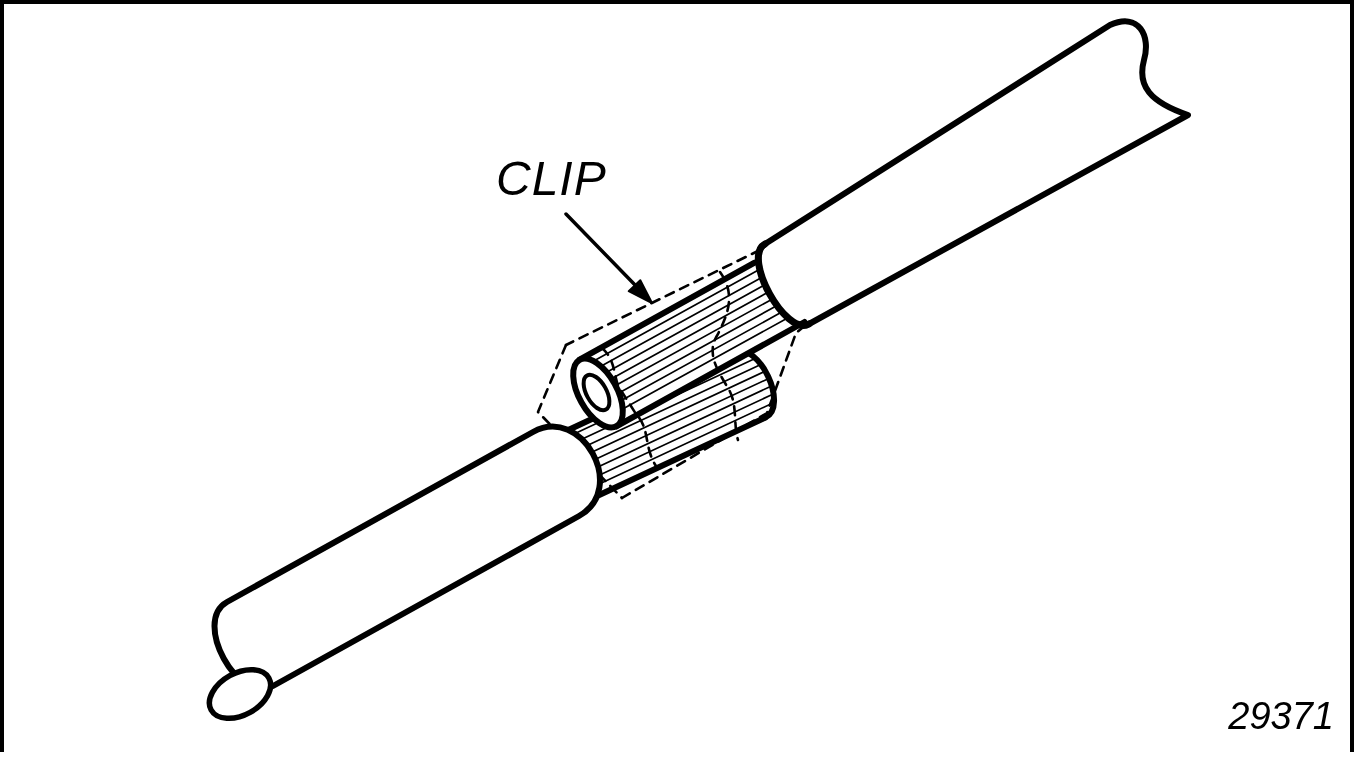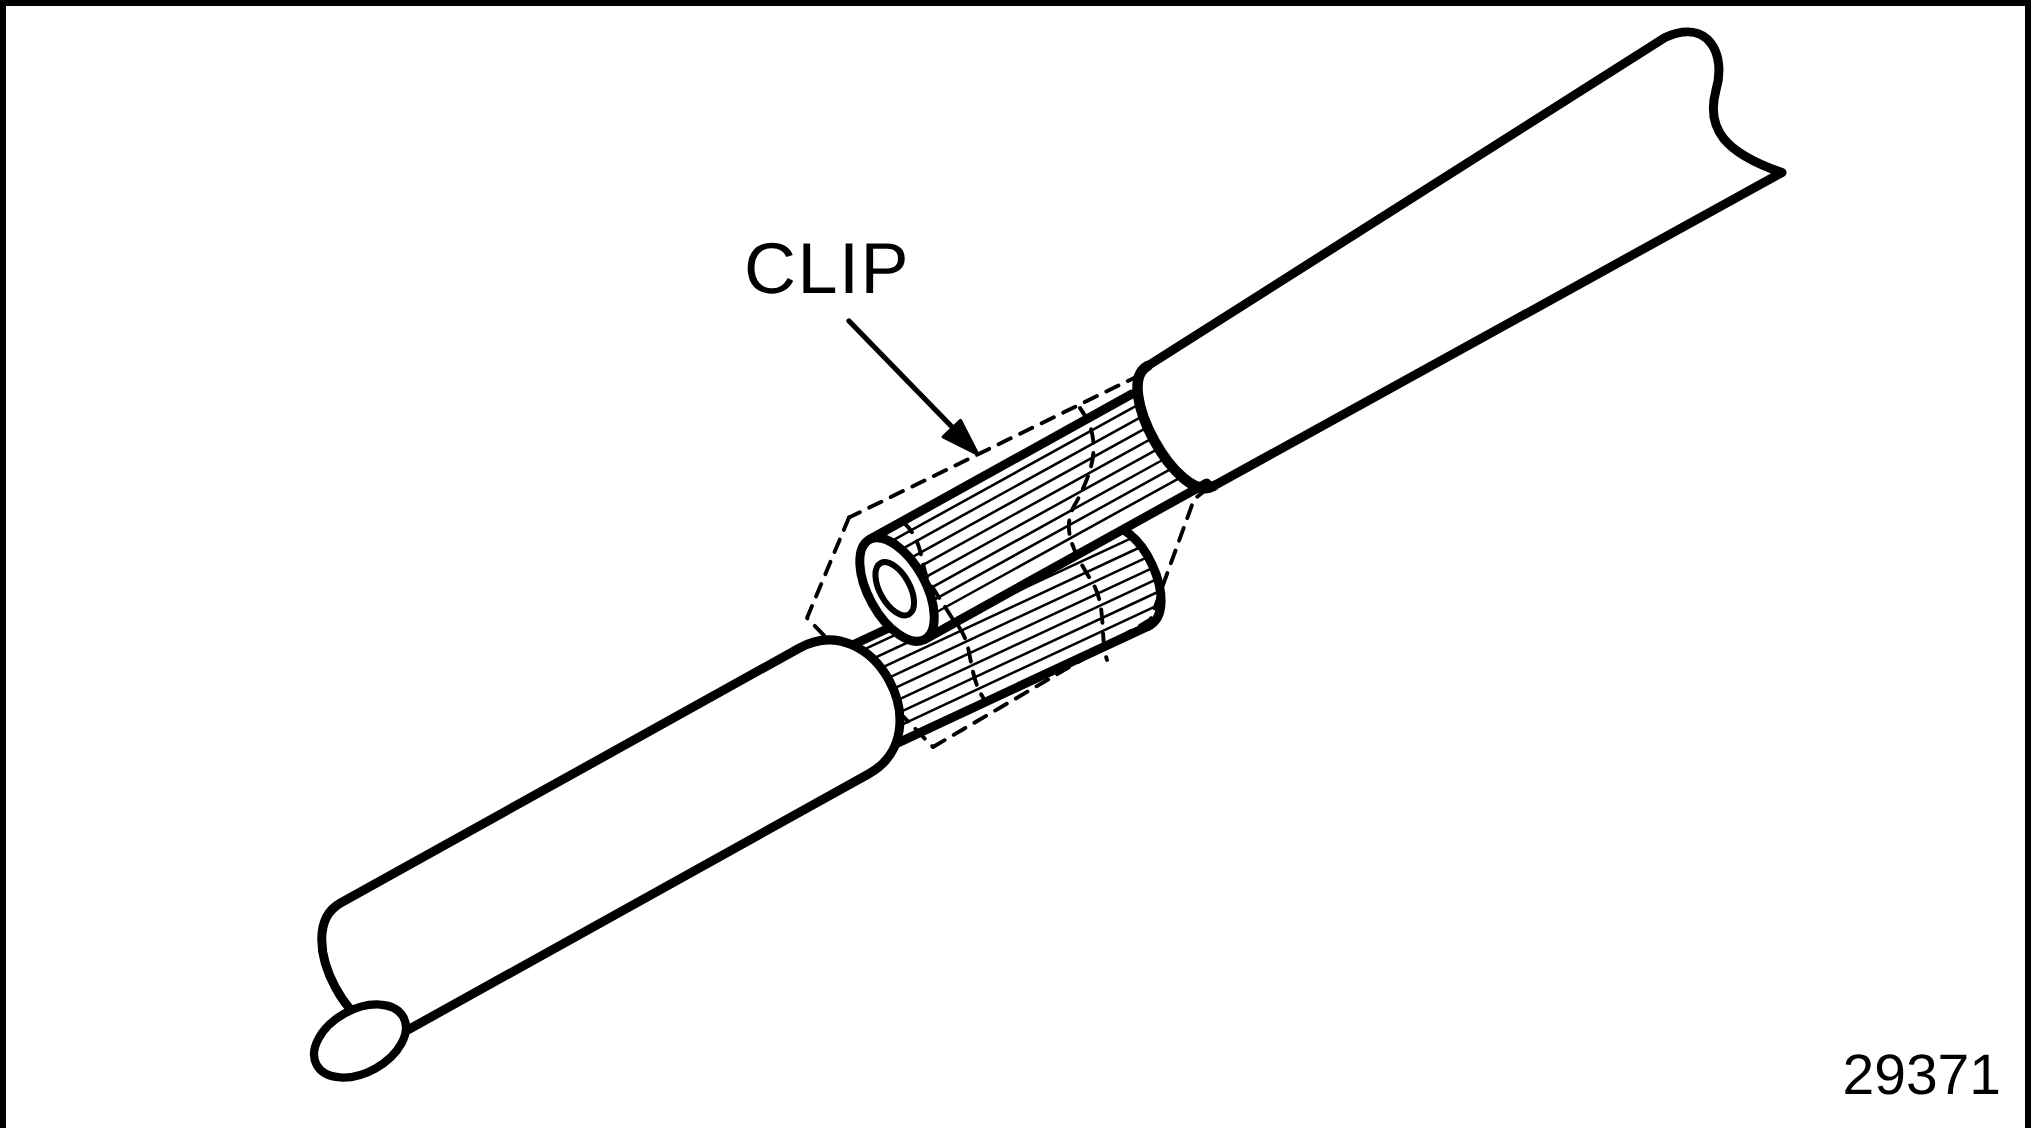--- a/index.html
+++ b/index.html
@@ -3,20 +3,21 @@
 <meta charset="utf-8">
 <style>
   html, body { margin: 0; padding: 0; background: #ffffff; }
   .page {
     position: relative;
     width: 1354px;
     height: 752px;
     background: #b91c1c;
     font-family: "Liberation Sans", sans-serif;
     overflow: hidden;
+    font-style: italic;
   }
   svg { display: block; }
   .callout-text {
     font-family: "Liberation Sans", sans-serif;
     font-size: 48px;
     letter-spacing: 1px;
     fill: #000000;
   }
   .figure-number-text {
     font-family: "Liberation Sans", sans-serif;

